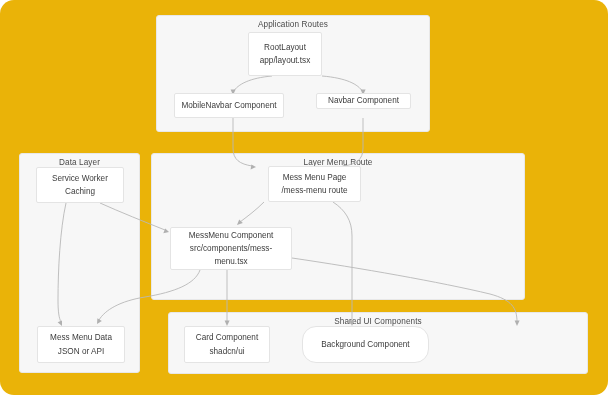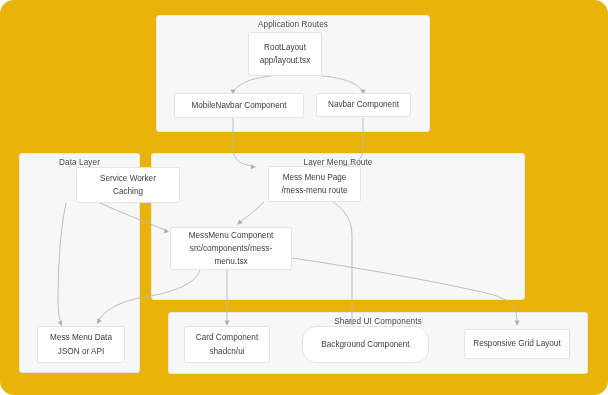--- a/index.html
+++ b/index.html
@@ -133,29 +133,29 @@
 
     <path d="M 292,258 C 360,268 440,282 490,294 C 512,300 517,308 517,322"></path>
     <polygon points="517,326 514.6,320.6 519.6,320.6"></polygon>
   </svg>
 
   <div class="node" style="left:248px; top:32px; width:74px; height:44px;">
     <span class="ln">RootLayout</span>
     <span class="ln">app/layout.tsx</span>
   </div>
 
-  <div class="node" style="left:174px; top:93px; width:130px; height:25px;">
+  <div class="node" style="left:174px; top:93px; width:110px; height:25px;">
     <span class="ln">MobileNavbar Component</span>
   </div>
 
-  <div class="node" style="left:316px; top:93px; width:95px; height:24px;align-items:center;">
+  <div class="node" style="left:316px; top:93px; width:95px; height:16px;align-items:center;">
     <span class="ln">Navbar Component</span>
   </div>
 
-  <div class="node" style="left:36px; top:167px; width:104px; height:36px;margin-left:40px;">
+  <div class="node" style="left:36px; top:167px; width:88px; height:36px;">
     <span class="ln">Service Worker</span>
     <span class="ln">Caching</span>
   </div>
 
   <div class="node" style="left:252px; top:166px; width:93px; height:36px;margin-left:16px;">
     <span class="ln">Mess Menu Page</span>
     <span class="ln">/mess-menu route</span>
   </div>
 
   <div class="node" style="left:37px; top:326px; width:88px; height:37px;">
@@ -171,17 +171,14 @@
 
   <div class="node" style="left:184px; top:326px; width:86px; height:37px;text-align:center;">
     <span class="ln">Card Component</span>
     <span class="ln">shadcn/ui</span>
   </div>
 
   <div class="node" style="left:302px; top:326px; width:127px; height:37px;border-radius:14px;">
     <span class="ln">Background Component</span>
   </div>
 
-  <div class="node" style="left:464px; top:329px; width:106px; height:30px;">
-    <span class="ln">Responsive Grid Layout</span>
-  </div>
 
 </div>
 
 </body></html>

